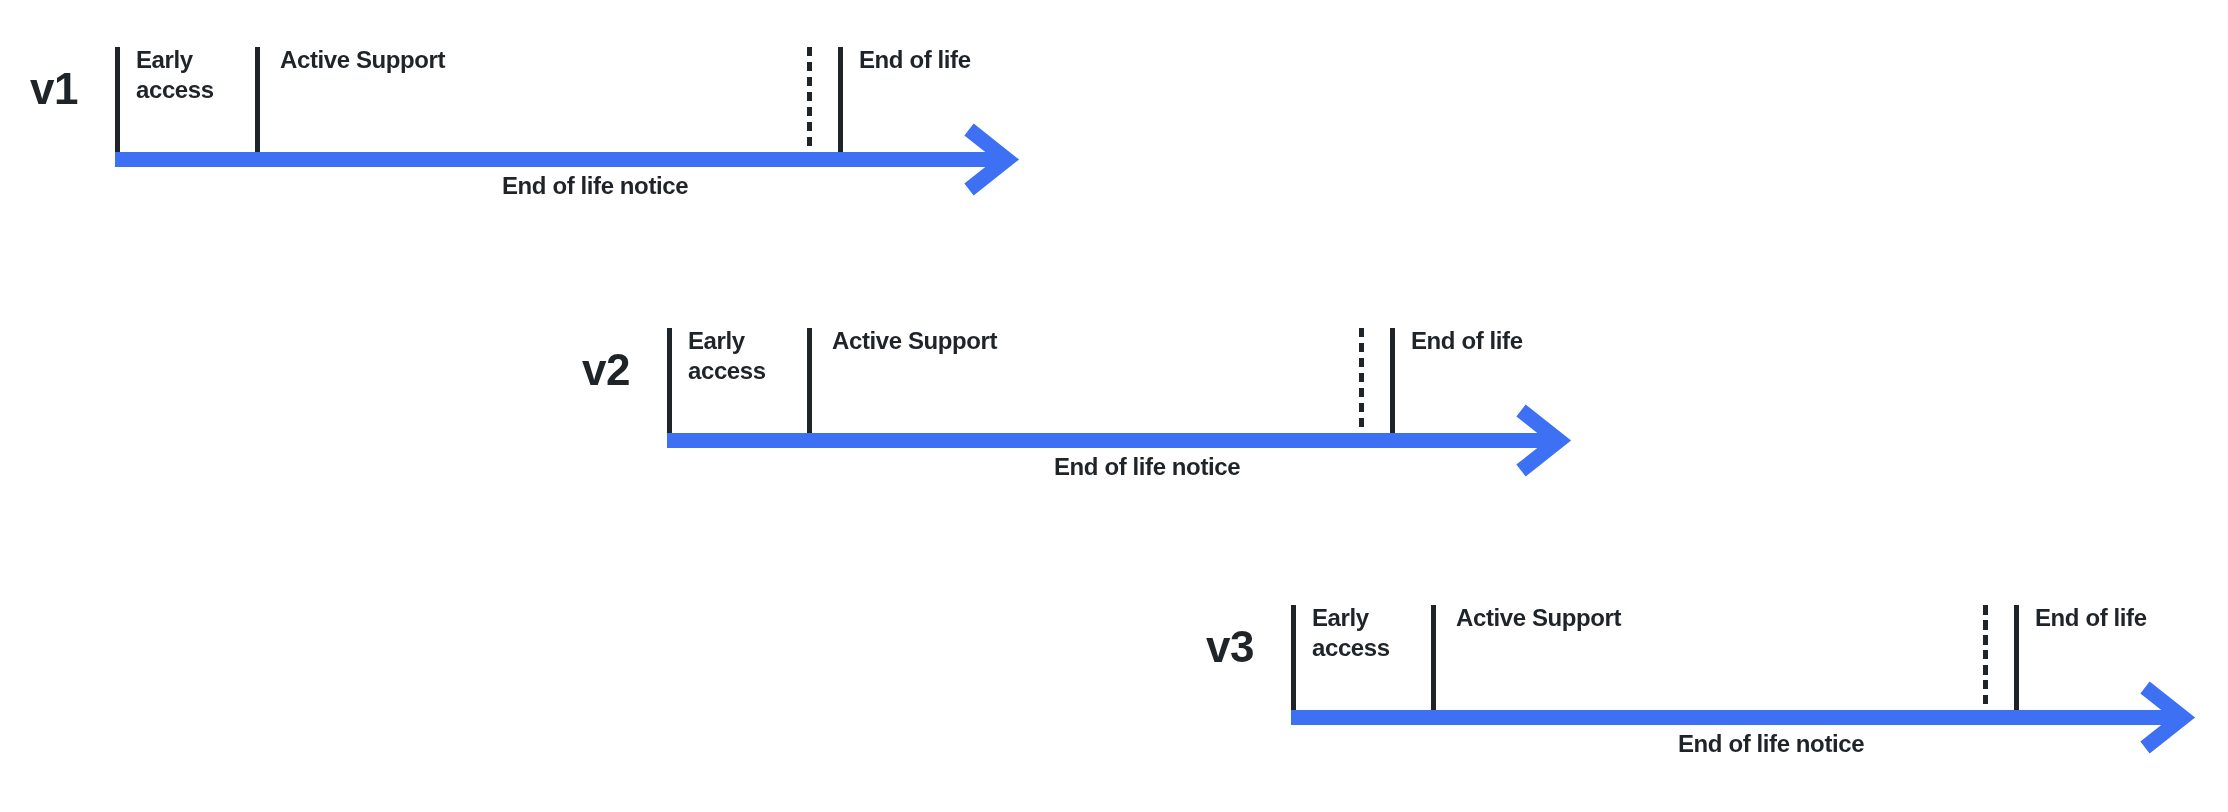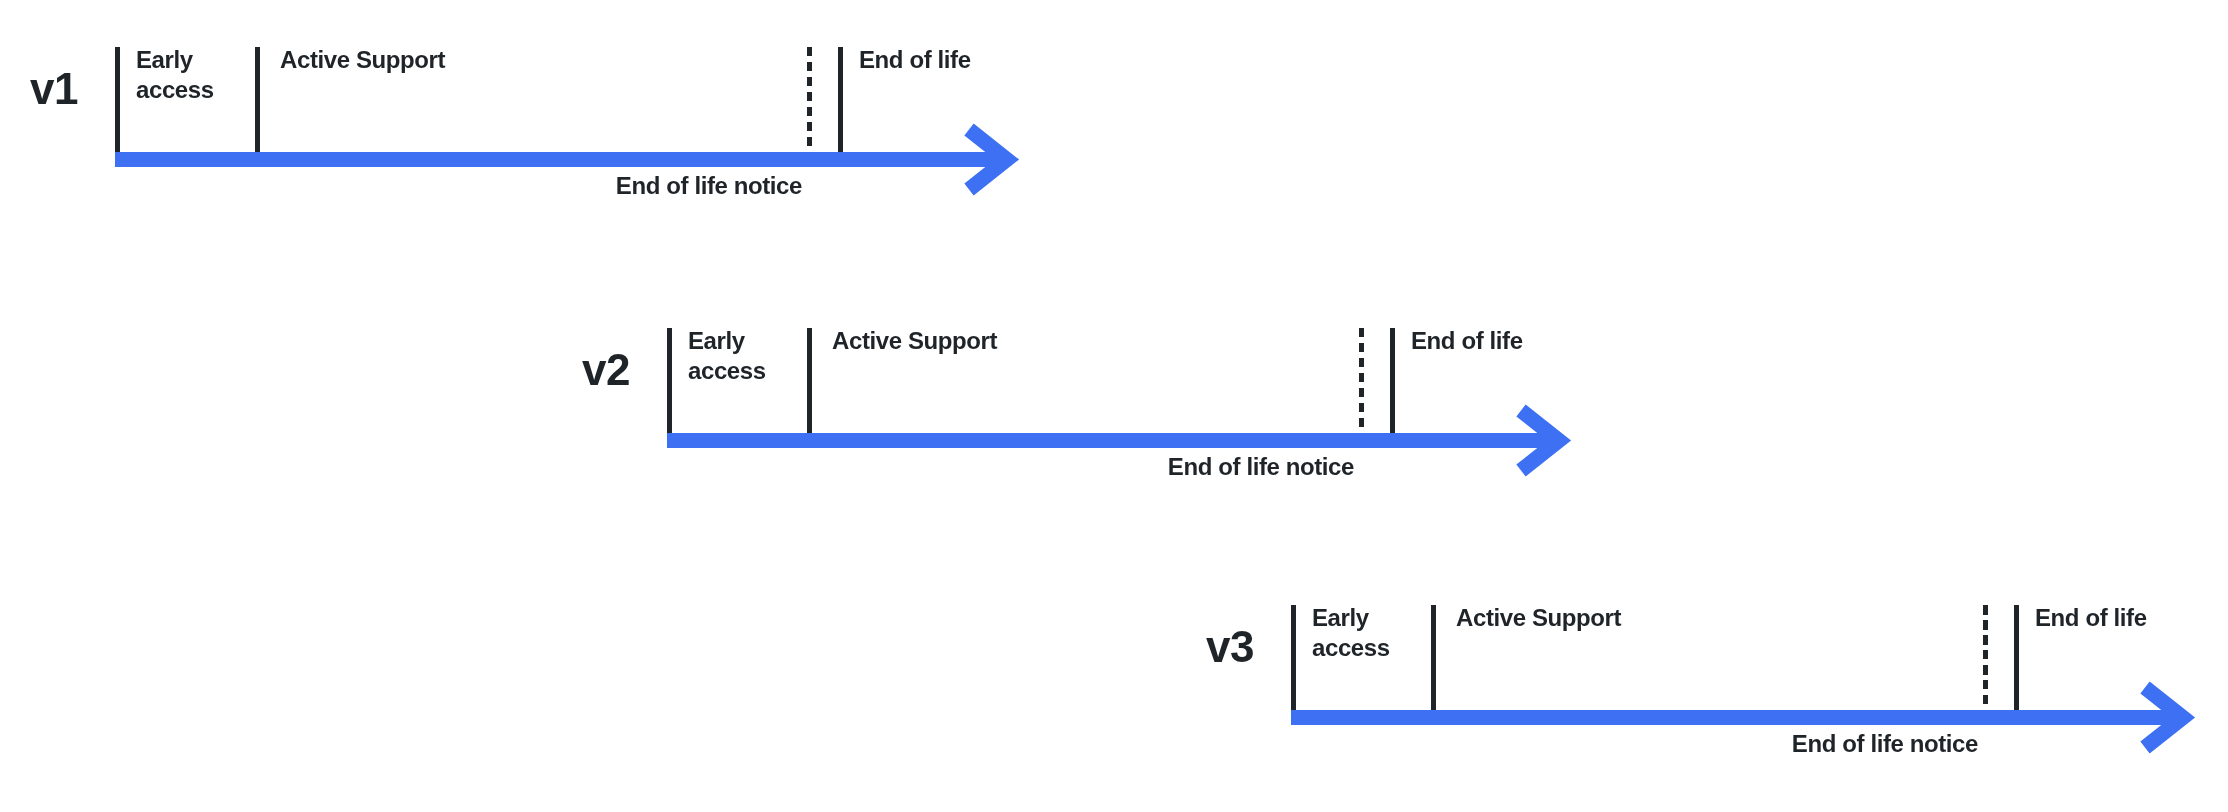--- a/index.html
+++ b/index.html
@@ -56,21 +56,21 @@
     top: 5px;
   }
   .stage-label.eol {
     left: 829px;
     top: 5px;
   }
   .stage-label.notice {
     left: 472px;
     top: 131px;
     width: 300px;
-    text-align: right;
+    text-align: left;
   }
   .tick {
     position: absolute;
     top: 7px;
     width: 5px;
     height: 106px;
     background: var(--ink, #1F2429);
   }
   .tick.dashed {
     height: 104px;

